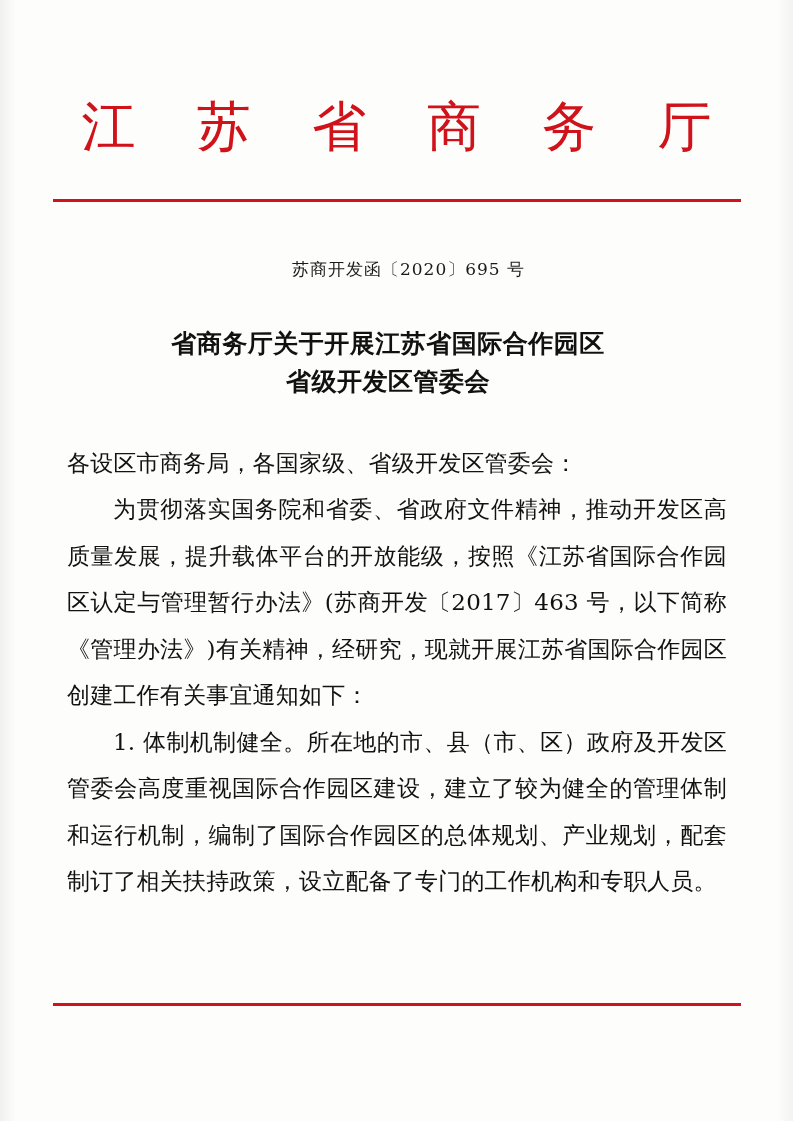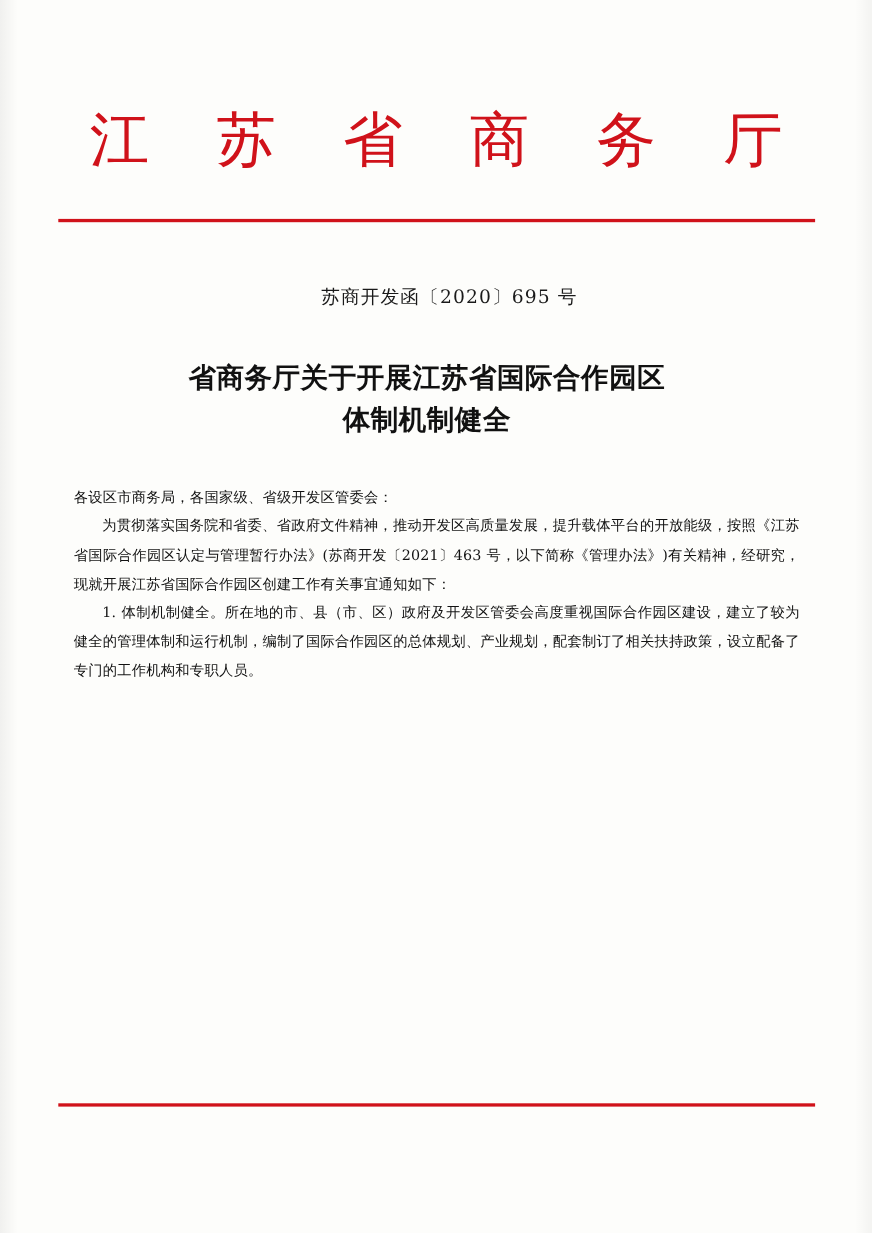--- a/index.html
+++ b/index.html
@@ -80,21 +80,21 @@
     color: #111;
   }
   .doc-heading .ln { display: block; }
 
   
   .body-text {
     position: absolute;
     top: 440px;
     left: 67px;
     width: 660px;
-    font-size: 13px;
+    font-size: 23px;
     line-height: 2.02;
     color: #121212;
     letter-spacing: 0.2px;
     text-align: justify;
   }
   .body-text p {
     margin: 0;
   }
   .p-indent { text-indent: 2em; }
   .p-sub {
@@ -139,24 +139,24 @@
   <div class="letterhead">
     <div class="letterhead-title">江 苏 省 商 务 厅</div>
   </div>
 
   <div class="rule-top"></div>
 
   <div class="doc-number">苏商开发函〔2020〕695 号</div>
 
   <div class="doc-heading">
     <span class="ln">省商务厅关于开展江苏省国际合作园区</span>
-    <span class="ln">体制机制健全</span>
+    <span class="ln">省级开发区管委会</span>
   </div>
 
   <div class="body-text">
     <p>各设区市商务局，各国家级、省级开发区管委会：</p>
-    <p class="p-indent">为贯彻落实国务院和省委、省政府文件精神，推动开发区高质量发展，提升载体平台的开放能级，按照《江苏省国际合作园区认定与管理暂行办法》(苏商开发〔2021〕463 号，以下简称《管理办法》)有关精神，经研究，现就开展江苏省国际合作园区创建工作有关事宜通知如下：</p>
+    <p class="p-indent">为贯彻落实国务院和省委、省政府文件精神，推动开发区高质量发展，提升载体平台的开放能级，按照《江苏省国际合作园区认定与管理暂行办法》(苏商开发〔2017〕463 号，以下简称《管理办法》)有关精神，经研究，现就开展江苏省国际合作园区创建工作有关事宜通知如下：</p>
     <p class="p-indent">1. 体制机制健全。所在地的市、县（市、区）政府及开发区管委会高度重视国际合作园区建设，建立了较为健全的管理体制和运行机制，编制了国际合作园区的总体规划、产业规划，配套制订了相关扶持政策，设立配备了专门的工作机构和专职人员。</p>
   </div>
 
   <div class="rule-bottom"></div>
 
 </div>
 
 </body></html>

